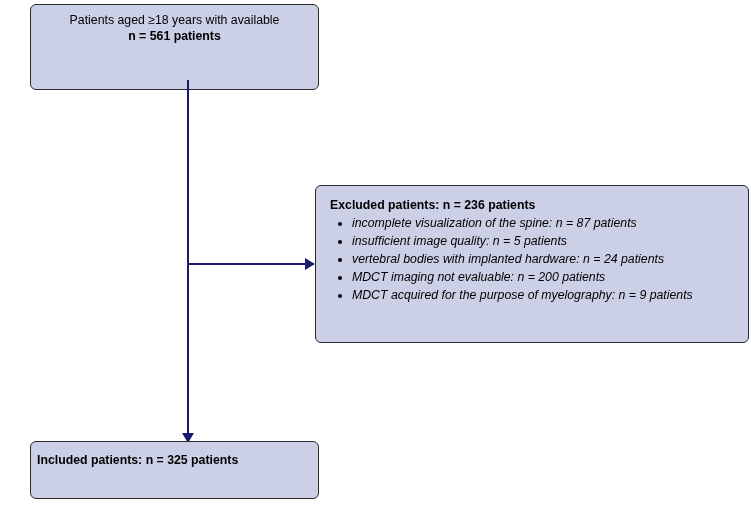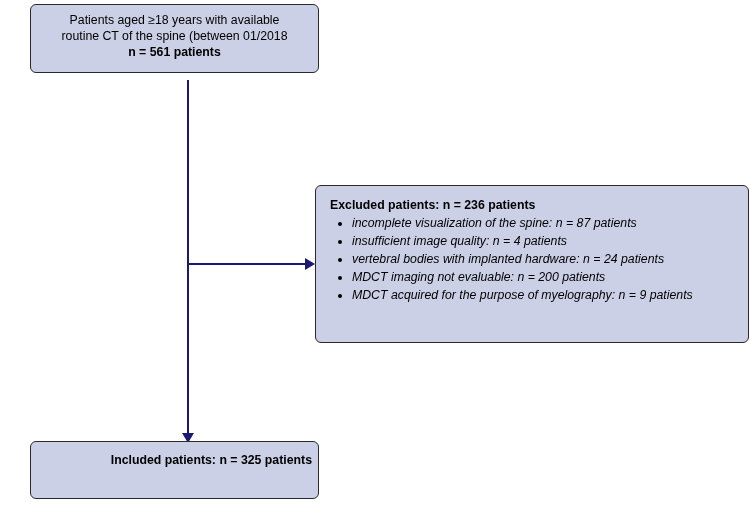--- a/index.html
+++ b/index.html
@@ -19,40 +19,40 @@
     position: absolute;
     box-sizing: border-box;
     background: #ccd0e6;
     border: 1px solid #2a2a2a;
     border-radius: 6px;
   }
   #box-included-top {
     left: 30px;
     top: 4px;
     width: 289px;
-    height: 69px;
+    height: 86px;
     text-align: center;
     padding: 7px 6px 0 6px;
     line-height: 1.32;
     font-size: 12.3px;
   }
   #box-excluded {
     left: 315px;
     top: 185px;
     width: 434px;
     height: 158px;
     padding: 12px 10px 16px 14px;
     font-size: 12.3px;
   }
   #box-included-final {
     left: 30px;
     top: 441px;
     width: 289px;
     height: 58px;
-    text-align: right;
+    text-align: left;
     padding: 10px 6px 0 6px;
     line-height: 1.35;
     font-size: 12.3px;
   }
   .bold { font-weight: bold; }
   .excl-title {
     font-weight: bold;
     margin: 0 0 3px 0;
   }
   ul.excl-list {
@@ -103,34 +103,33 @@
     border-top: 10px solid #1a1a6e;
     left: 182px;
     top: 433px;
   }
 </style>
 </head>
 <body>
 
 <div class="flow-box" id="box-included-top">
   <div>Patients aged ≥18 years with available</div>
-  <div>routine CT of the spine (between 01/2018</div>
   <div class="bold">n = 561 patients</div>
 </div>
 
 <div class="vline" id="vline-main"></div>
 <div class="hline" id="hline-excl"></div>
 <div class="arrow-right"></div>
 <div class="arrow-down"></div>
 
 <div class="flow-box" id="box-excluded">
   <div class="excl-title">Excluded patients: n = 236 patients</div>
   <ul class="excl-list">
     <li>incomplete visualization of the spine: n = 87 patients</li>
-    <li>insufficient image quality: n = 4 patients</li>
+    <li>insufficient image quality: n = 5 patients</li>
     <li>vertebral bodies with implanted hardware: n = 24 patients</li>
     <li>MDCT imaging not evaluable: n = 200 patients</li>
     <li>MDCT acquired for the purpose of myelography: n = 9 patients</li>
   </ul>
 </div>
 
 <div class="flow-box" id="box-included-final">
   <div class="bold">Included patients: n = 325 patients</div>
 </div>
 

